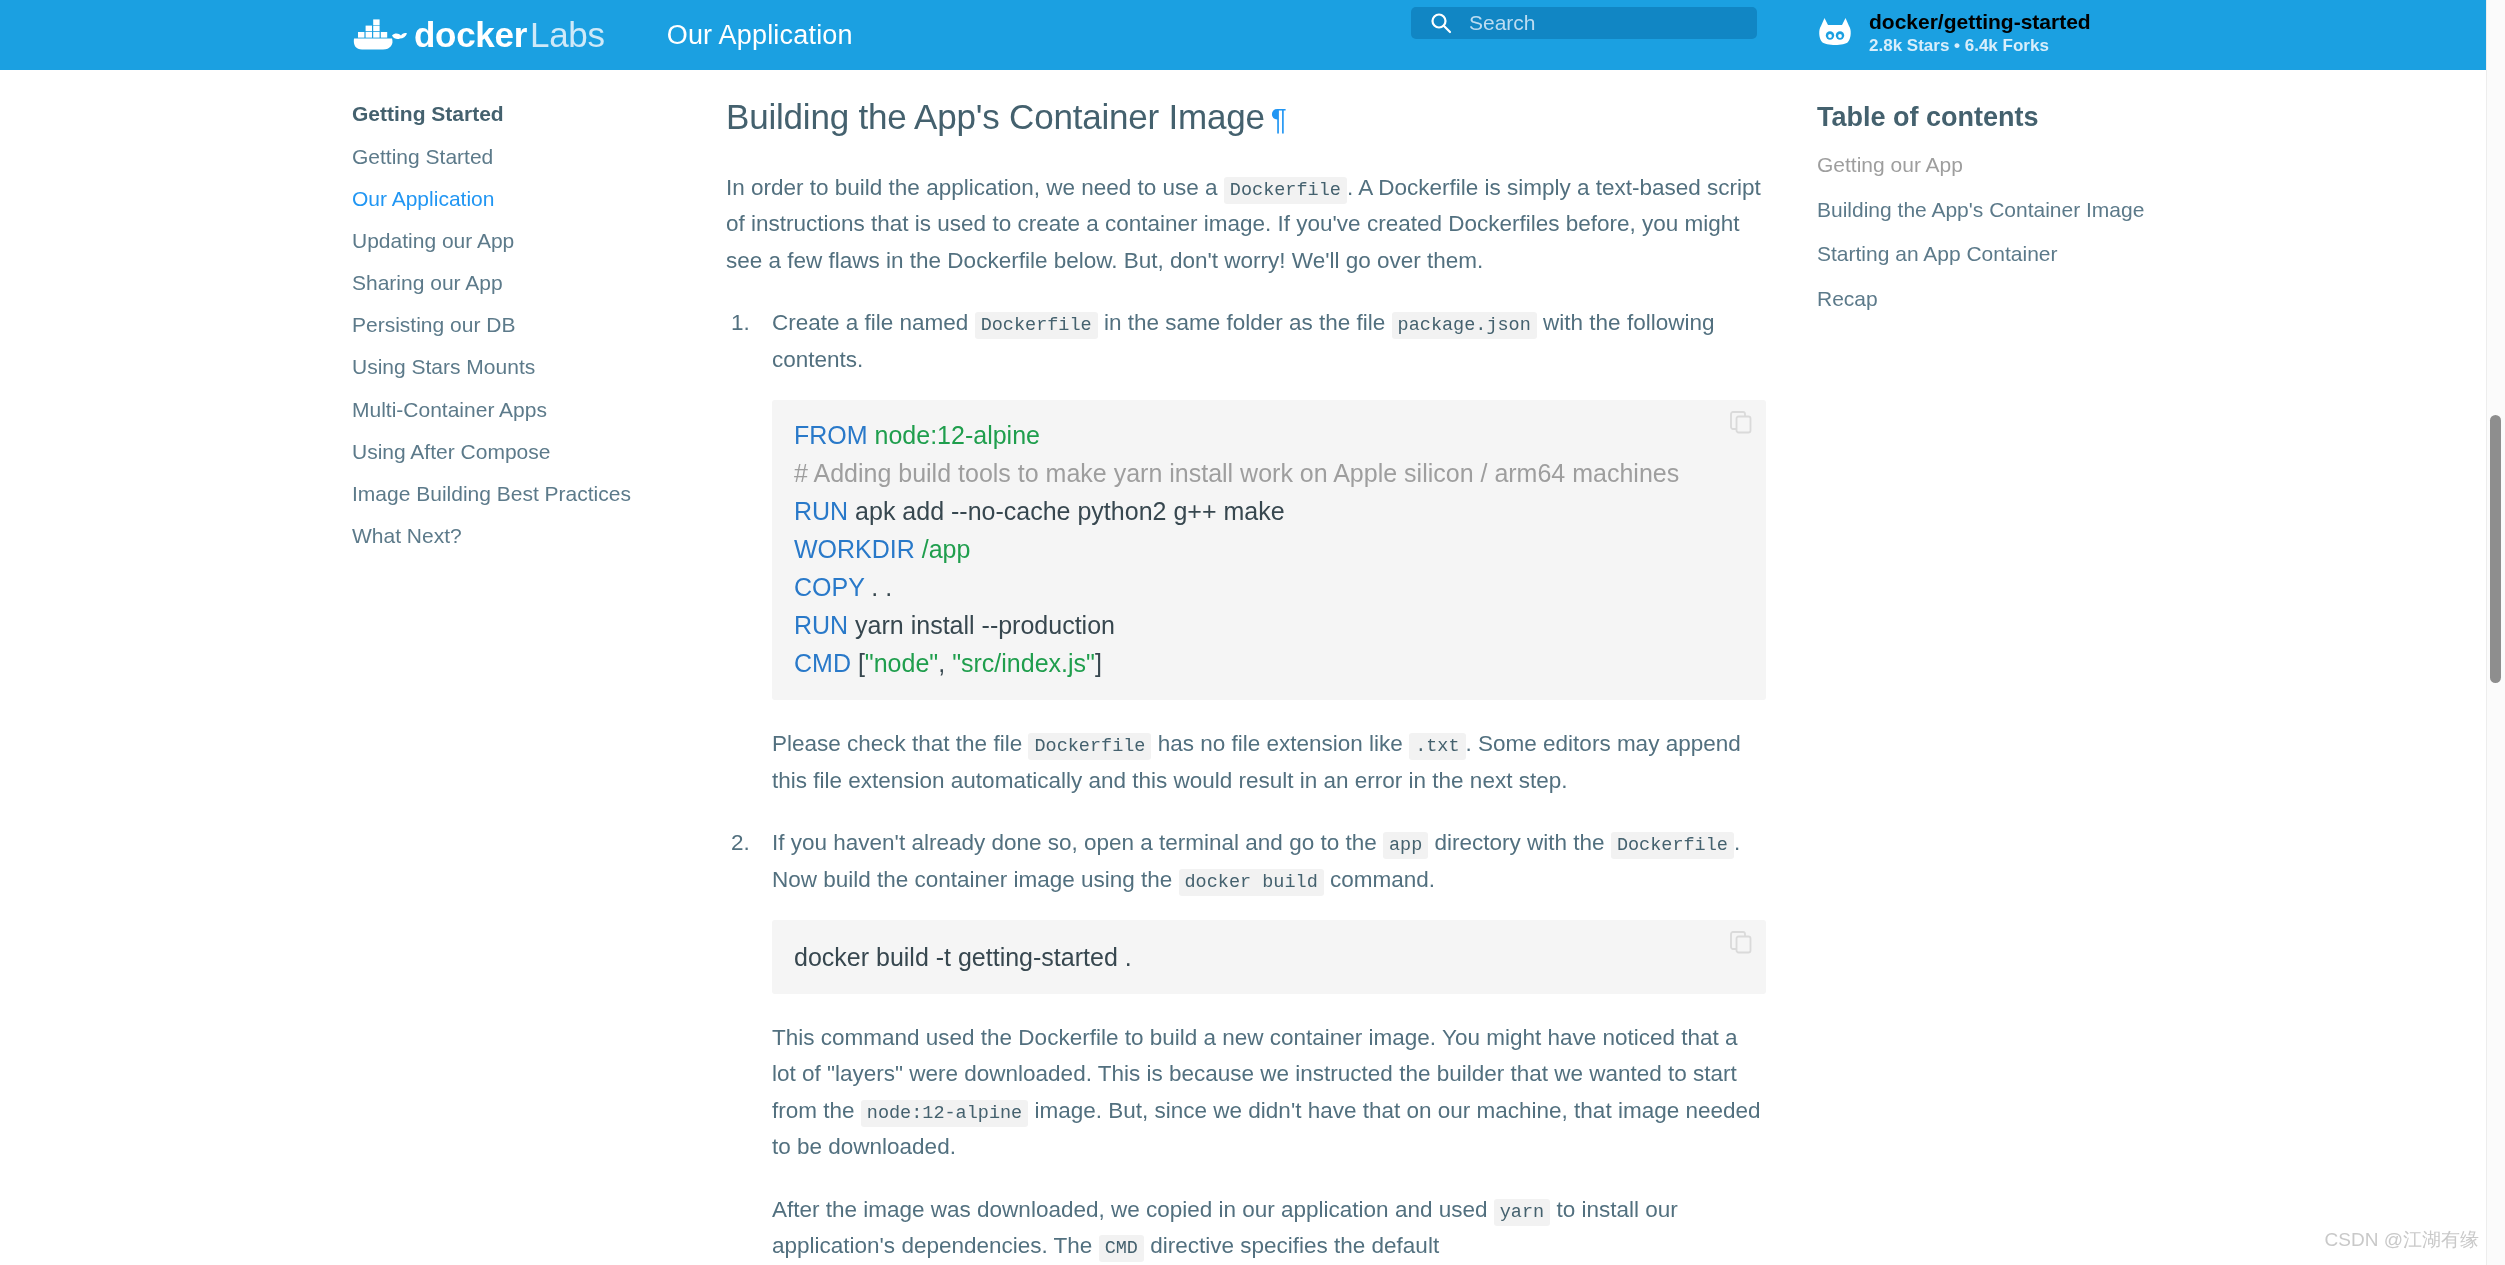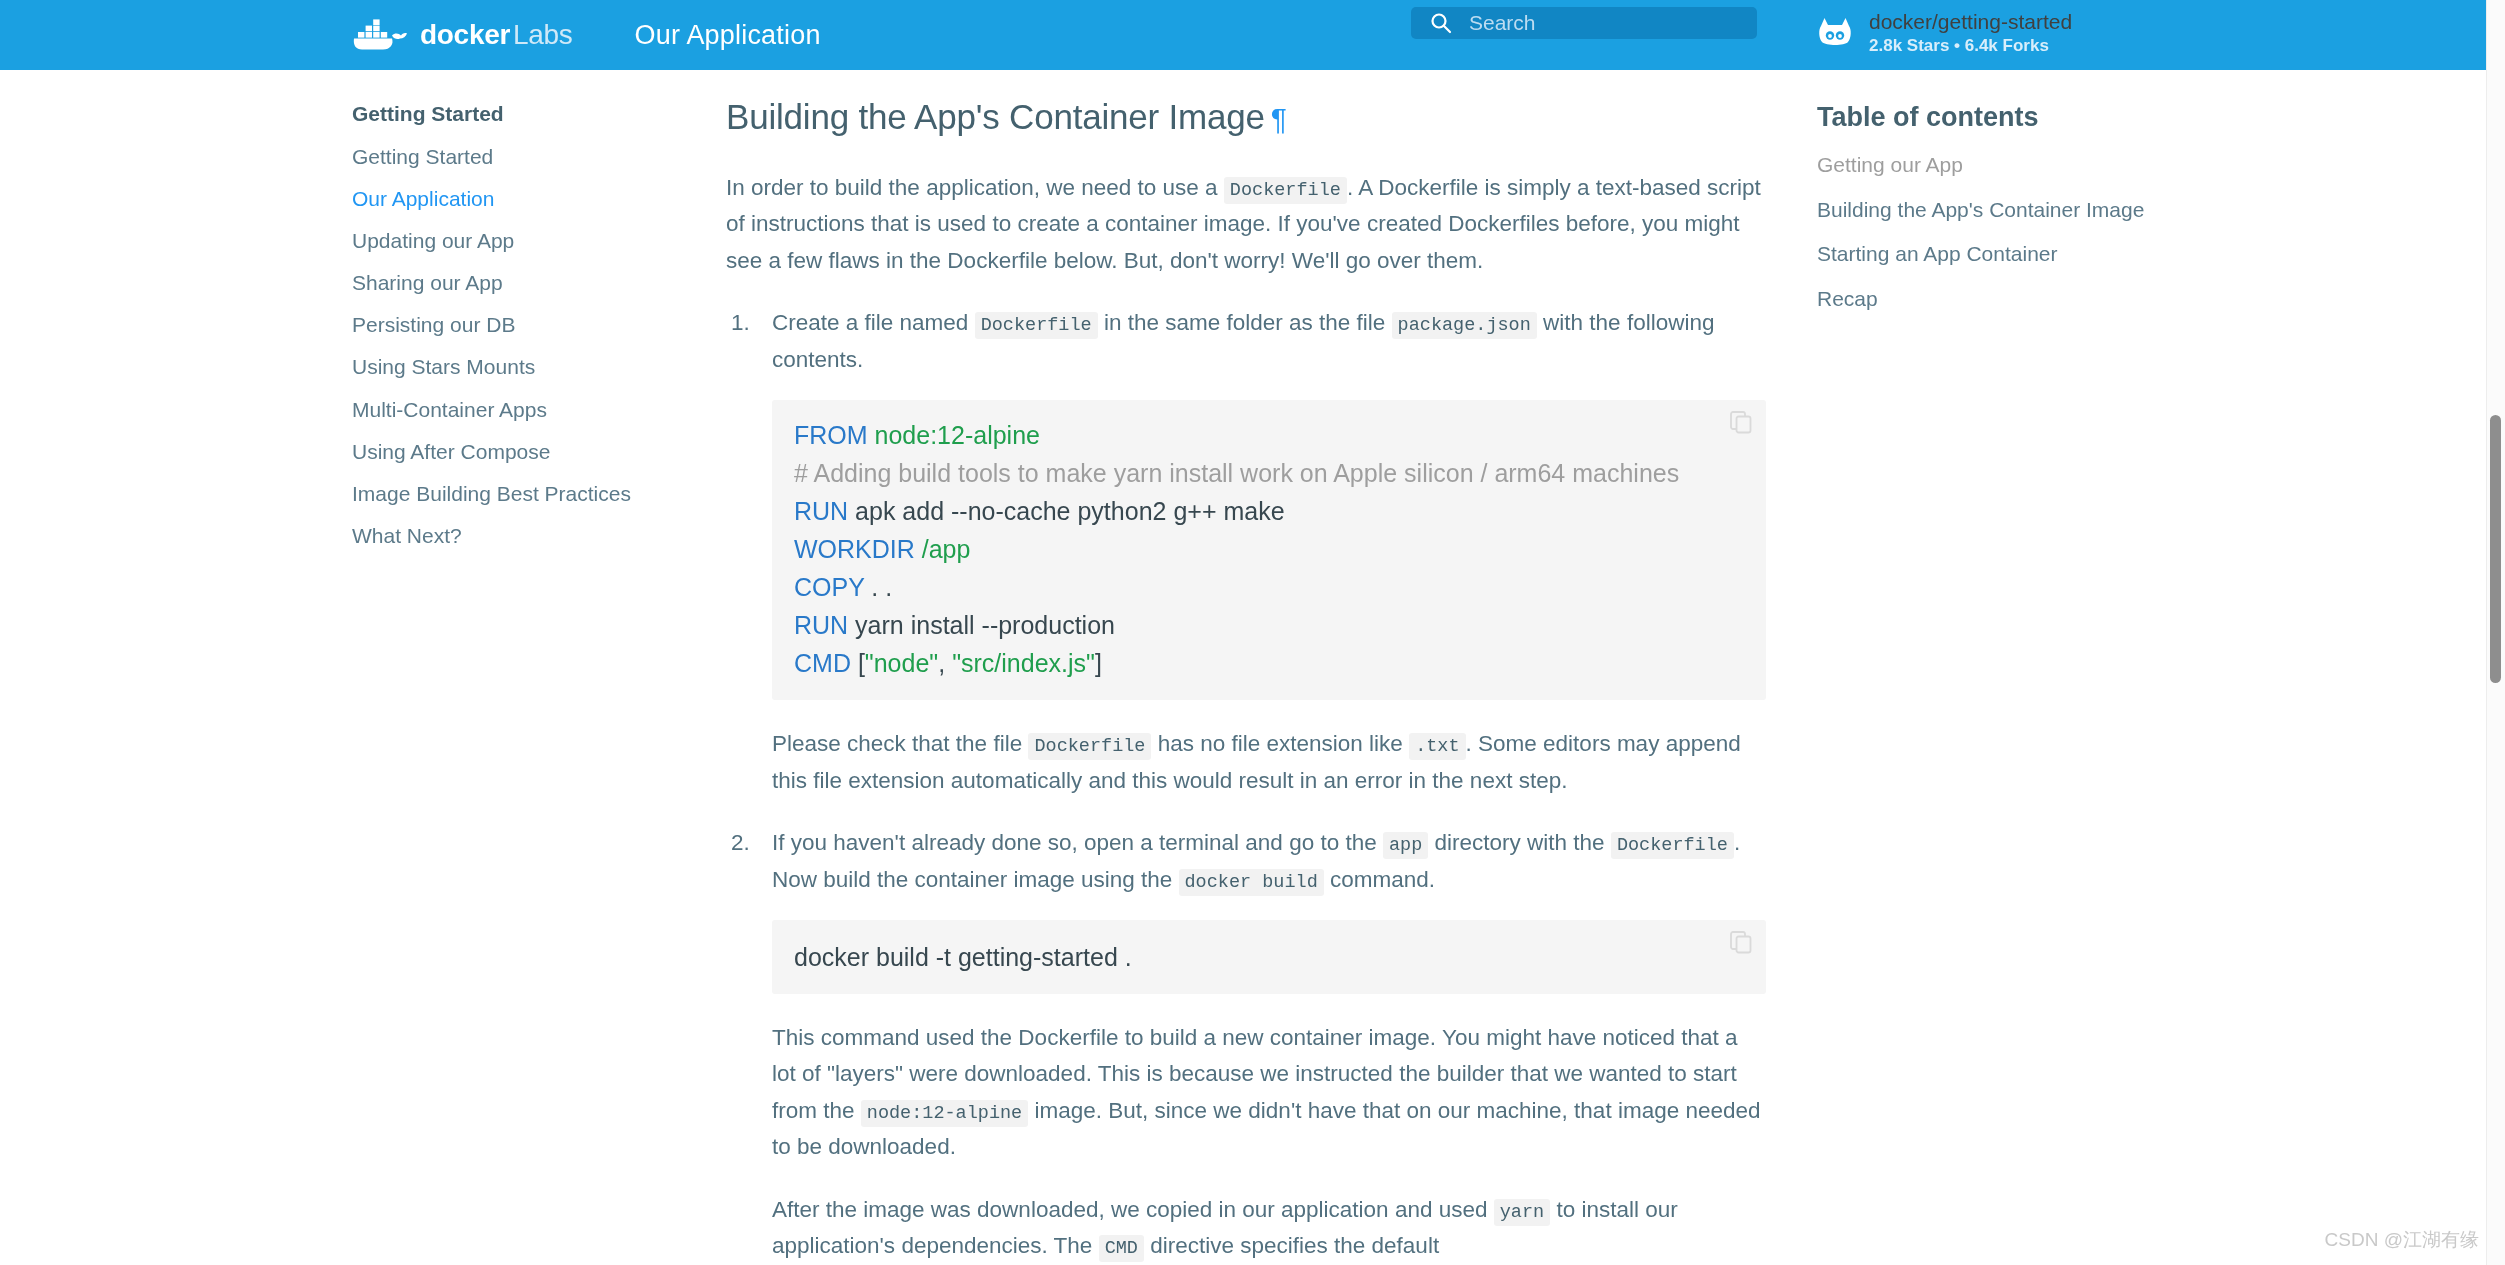--- a/index.html
+++ b/index.html
@@ -15,21 +15,21 @@
 
   
   .header {
     position: absolute; top:0; left:0;
     width: 2505px; height: 70px;
     background: #1ba0e1;
     display: flex; align-items: center;
   }
   .brand { display:flex; align-items:center; margin-left: 348px; }
   .whale-logo { width: 62px; height: 34px; position: relative; display:block; }
-  .brand-text { font-size: 28px; font-weight: 700; color:#ffffff; letter-spacing:-0.3px; margin-left:10px; }
+  .brand-text { font-size: 35px; font-weight: 700; color:#ffffff; letter-spacing:-0.3px; margin-left:4px; }
   .brand-text .labs { font-weight: 400; color: #cfe9f8; margin-left:3px; }
   .site-title {
     margin-left: 62px;
     font-size: 27px; color:#ffffff; font-weight:400;
     letter-spacing: 0.2px;
   }
   .search-box {
     position:absolute; left:1411px; top:7px;
     width: 346px; height: 32px;
     background:#1186c4;
@@ -40,21 +40,21 @@
   .search-input {
     background: transparent; border:0; outline:none;
     color:#ffffff; font-size: 21px;
     font-family: "Liberation Sans", sans-serif;
     margin-left: 14px; width: 250px;
   }
   .search-input::placeholder { color:#bcdcf1; }
   .repo { position:absolute; left:1815px; top:10px; display:flex; align-items:center; }
   .gh-icon { width:40px; height:40px; display:block; }
   .repo-text { margin-left:14px; line-height:1.15; }
-  .repo-name { font-size:21px; font-weight:400; color:#404040; }
+  .repo-name { font-size:21px; font-weight:700; color:#000000; }
   .repo-stats { font-size:17px; font-weight:700; color:#d8eefb; margin-top:2px; }
 
   
   .page { position:absolute; top:70px; left:4px; width:2505px; height:1195px; }
 
   
   .leftnav { position:absolute; left:348px; top:32px; width:330px; }
   .nav-title { font-size:21px; font-weight:700; color:#44616e; margin-bottom:19px; }
   .nav-item {
     font-size:21px; color:#5c7a8a; margin-bottom:19px;

